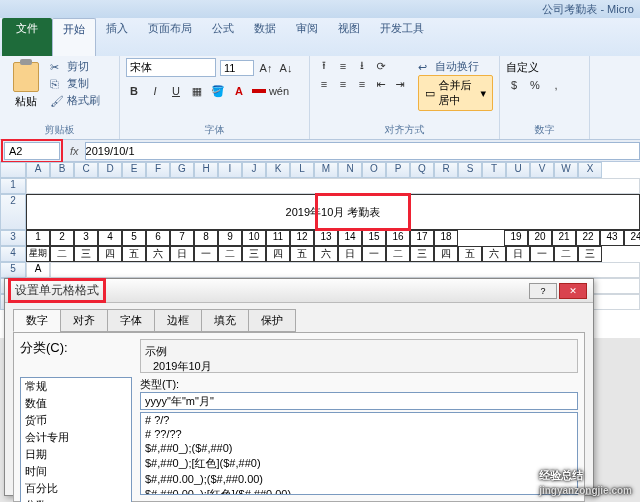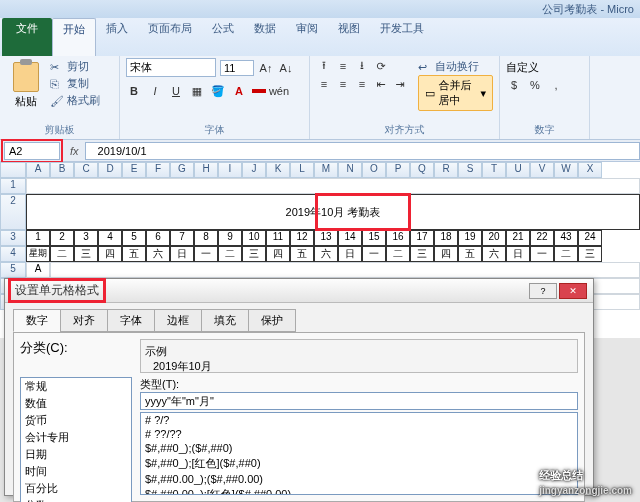--- a/index.html
+++ b/index.html
@@ -22,21 +22,21 @@
 .font-row select,.font-row .combo{border:1px solid #9db6d4;background:#fff;font-size:11px;padding:1px 3px}
 .btn-row{display:flex;gap:5px;align-items:center;margin-top:2px}
 .ibtn{width:16px;height:16px;display:flex;align-items:center;justify-content:center;color:#333;cursor:pointer;font-size:11px}
 .color-sw{width:14px;height:4px;background:#c00}
 .align-grid{display:flex;flex-direction:column;gap:2px}
 .align-grid .r{display:flex;gap:3px}
 .merge-btn{border:1px solid #f0b040;background:#ffe9b8;padding:2px 6px;display:flex;align-items:center;gap:3px;border-radius:2px}
 .namebox-row{height:22px;background:#e7edf5;display:flex;align-items:center;border-bottom:1px solid #b6c8de}
 .nb{width:56px;border:1px solid #9db6d4;background:#fff;margin:0 4px;padding:2px 4px;outline:2px solid #e23;outline-offset:1px}
 .fx{padding:0 6px;font-style:italic;color:#555}
-.formula{flex:1;border:1px solid #9db6d4;background:#fff;padding:2px 12px}
+.formula{flex:1;border:1px solid #9db6d4;background:#fff;padding:2px 0}
 .sheet{background:#fff;position:relative;height:176px;overflow:hidden}
 .colhdr{display:flex;height:16px}
 .ch{border:1px solid #b9cde0;background:linear-gradient(#f4f8fc,#dfe9f5);text-align:center;font-size:10px;color:#3b5a82;flex:0 0 24px}
 .ch.rowh{flex:0 0 26px}
 .rows{}
 .tr{display:flex;height:16px}
 .tr .rh{flex:0 0 26px;border:1px solid #b9cde0;background:linear-gradient(#f4f8fc,#dfe9f5);text-align:center;font-size:10px;color:#3b5a82}
 .tr .cell{flex:0 0 24px;border:1px solid #d0d7de;background:#fff;font-size:10px;text-align:center;overflow:hidden}
 .tr.big{height:36px}
 .merged-title{flex:1;border:1px solid #333;background:#fff;display:flex;align-items:center;justify-content:center;font-size:12px;position:relative}
@@ -235,21 +235,21 @@
         <div class="cell" style="border: 1px solid rgb(51, 51, 51);">9</div>
         <div class="cell" style="border: 1px solid rgb(51, 51, 51);">10</div>
         <div class="cell" style="border: 1px solid rgb(51, 51, 51);">11</div>
         <div class="cell" style="border: 1px solid rgb(51, 51, 51);">12</div>
         <div class="cell" style="border: 1px solid rgb(51, 51, 51);">13</div>
         <div class="cell" style="border: 1px solid rgb(51, 51, 51);">14</div>
         <div class="cell" style="border: 1px solid rgb(51, 51, 51);">15</div>
         <div class="cell" style="border: 1px solid rgb(51, 51, 51);">16</div>
         <div class="cell" style="border: 1px solid rgb(51, 51, 51);">17</div>
         <div class="cell" style="border: 1px solid rgb(51, 51, 51);">18</div>
-        <div class="cell" style="border: 1px solid rgb(51, 51, 51);">19</div>
+        <div class="cell" style="border: 1px solid rgb(51, 51, 51); margin-left: 46px;">19</div>
         <div class="cell" style="border: 1px solid rgb(51, 51, 51);">20</div>
         <div class="cell" style="border: 1px solid rgb(51, 51, 51);">21</div>
         <div class="cell" style="border: 1px solid rgb(51, 51, 51);">22</div>
         <div class="cell" style="border: 1px solid rgb(51, 51, 51);">43</div>
         <div class="cell" style="border: 1px solid rgb(51, 51, 51);">24</div>
       </div>
     <div class="tr" id="r4">
         <div class="rh">4</div>
         <div class="cell" style="flex: 0 0 24px; border: 1px solid rgb(51, 51, 51); font-size: 9px;">星期</div>
         <div class="cell" style="border: 1px solid rgb(51, 51, 51);">二</div>

